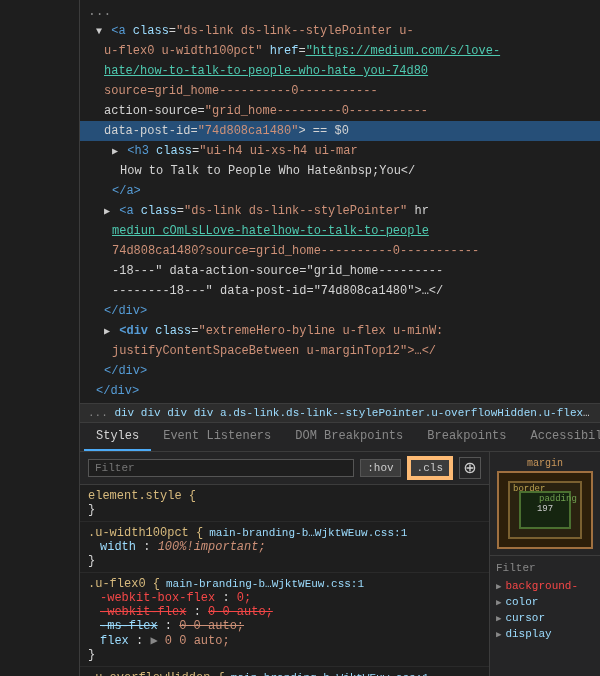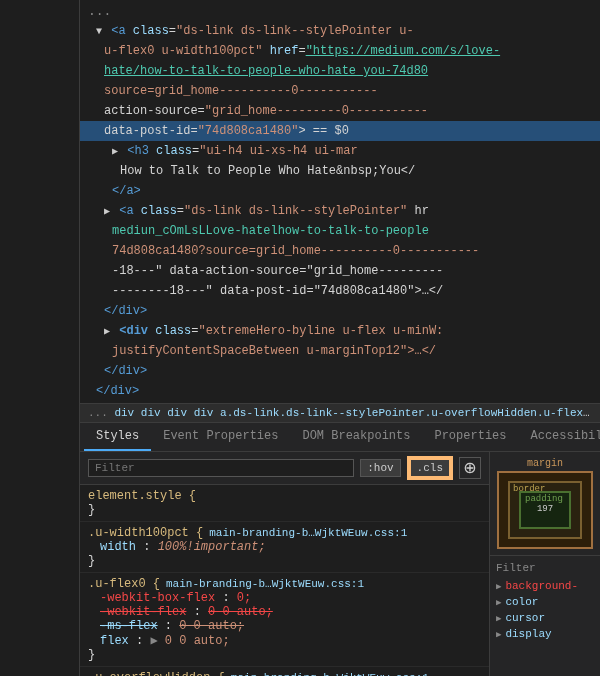--- a/index.html
+++ b/index.html
@@ -68,21 +68,21 @@
       <div style="padding:1px 6px 1px 32px; line-height:1.5; white-space:nowrap; overflow:hidden;">
         <span style="color:#569cd6;">&lt;/a&gt;</span>
       </div>
 
       <div style="padding:1px 6px 1px 24px; line-height:1.5; white-space:nowrap; overflow:hidden;">
         <span style="color:#ccc; font-size:10px; margin-right:2px;">▶</span>
         <span style="color:#569cd6;">&lt;a </span><span style="color:#9cdcfe;">class</span><span style="color:#d4d4d4;">=</span><span style="color:#ce9178;">"ds-link ds-link--stylePointer"</span><span style="color:#d4d4d4;"> hr</span>
       </div>
 
       <div style="padding:1px 6px 1px 32px; line-height:1.5; white-space:nowrap; overflow:hidden;">
-        <span style="color:#4ec9b0; cursor:pointer;">mediun_cOmLsLLove-hatelhow-to-talk-to-people</span>
+        <span style="color:#4ec9b0; text-decoration:underline; cursor:pointer;">mediun_cOmLsLLove-hatelhow-to-talk-to-people</span>
       </div>
 
       <div style="padding:1px 6px 1px 32px; line-height:1.5; white-space:nowrap; overflow:hidden;">
         <span style="color:#ce9178;">74d808ca1480?source=grid_home----------0-----------</span>
       </div>
       <div style="padding:1px 6px 1px 32px; line-height:1.5; white-space:nowrap; overflow:hidden;">
         <span style="color:#d4d4d4;">-18---" data-action-source="grid_home---------</span>
       </div>
       <div style="padding:1px 6px 1px 32px; line-height:1.5; white-space:nowrap; overflow:hidden;">
         <span style="color:#d4d4d4;">--------18---" data-post-id="74d808ca1480"&gt;…&lt;/</span>
@@ -113,27 +113,27 @@
       <span style="color:#9cdcfe; cursor:pointer;">div </span>
       <span style="color:#9cdcfe; cursor:pointer;">div </span>
       <span style="color:#9cdcfe; cursor:pointer;">a.ds-link.ds-link--stylePointer.u-overflowHidden.u-flex0.u-w...</span>
     </div>
 
     <div style="background:#252526; display:flex; align-items:center; border-bottom:1px solid #3c3c3c; padding:0 4px; flex-shrink:0;">
       <div style="padding:6px 12px; font-size:12px; color:#d4d4d4; cursor:pointer; border-bottom:2px solid #4dabf7; white-space:nowrap;">
         <span>Styles</span>
       </div>
       <div style="padding:6px 12px; font-size:12px; color:#888; cursor:pointer; border-bottom:2px solid transparent; white-space:nowrap;">
-        <span>Event Properties</span>
+        <span>Event Listeners</span>
       </div>
       <div style="padding:6px 12px; font-size:12px; color:#888; cursor:pointer; border-bottom:2px solid transparent; white-space:nowrap;">
         <span>DOM Breakpoints</span>
       </div>
       <div style="padding:6px 12px; font-size:12px; color:#888; cursor:pointer; border-bottom:2px solid transparent; white-space:nowrap;">
-        <span>Properties</span>
+        <span>Breakpoints</span>
       </div>
       <div style="padding:6px 12px; font-size:12px; color:#888; cursor:pointer; border-bottom:2px solid transparent; white-space:nowrap;">
         <span>Accessibility</span>
       </div>
     </div>
 
     <div style="flex:1; display:flex; flex-direction:row; overflow:hidden; min-height:0;">
 
       <div style="flex:1; overflow-y:auto; overflow-x:hidden; border-right:1px solid #3c3c3c; min-width:0;">
 
@@ -206,21 +206,21 @@
       <div style="width:110px; flex-shrink:0; background:#252526; display:flex; flex-direction:column; overflow:hidden;">
 
         <div style="padding:6px 4px; border-bottom:1px solid #3c3c3c;">
           <div style="font-size:10px; color:#c8965a; text-align:center; margin-bottom:2px;">margin</div>
 
           <div style="display:flex; align-items:center; justify-content:center;">
             <div style="width:96px; height:78px; border:2px solid #a07040; background:#2d1f0a; display:flex; align-items:center; justify-content:center; position:relative;">
               <div style="width:74px; height:58px; border:2px solid #7a6030; background:#2a2210; display:flex; align-items:center; justify-content:center; position:relative;">
                 <span style="position:absolute; top:1px; left:3px; font-size:9px; color:#b8a050;">border</span>
                 <div style="width:52px; height:38px; border:2px solid #4a7030; background:#152510; display:flex; align-items:center; justify-content:center; position:relative;">
-                  <span style="position:absolute; top:1px; left:4px; font-size:9px; color:#70a050;text-align:center;">padding</span>
+                  <span style="position:absolute; top:1px; left:18px; font-size:9px; color:#70a050;text-align:center;">padding</span>
                   <div style="font-size:9px; color:#ccc; text-align:center; line-height:1.3;">
                     <span>197</span>
                   </div>
                 </div>
               </div>
             </div>
           </div>
         </div>
 
         <div style="padding:4px 6px; flex:1; overflow-y:auto;">

